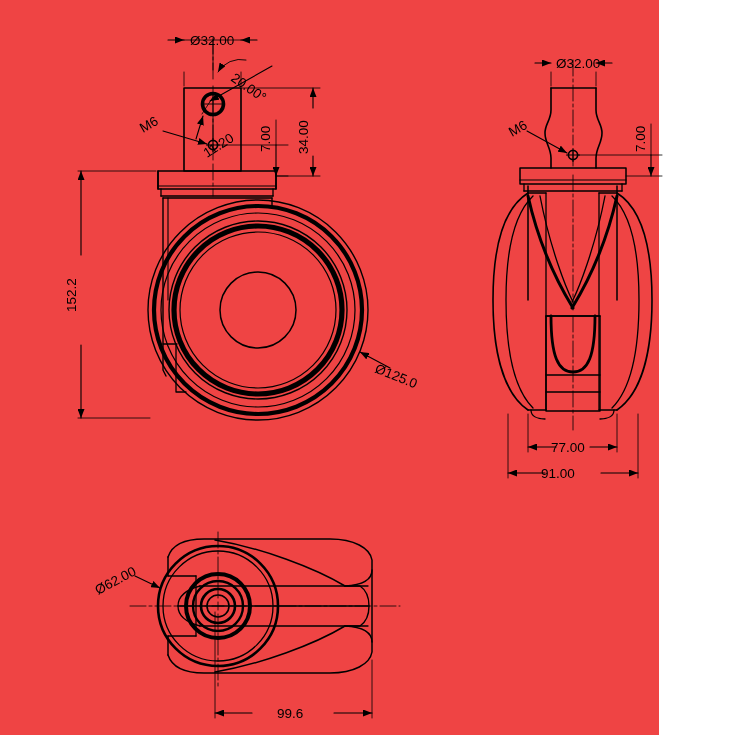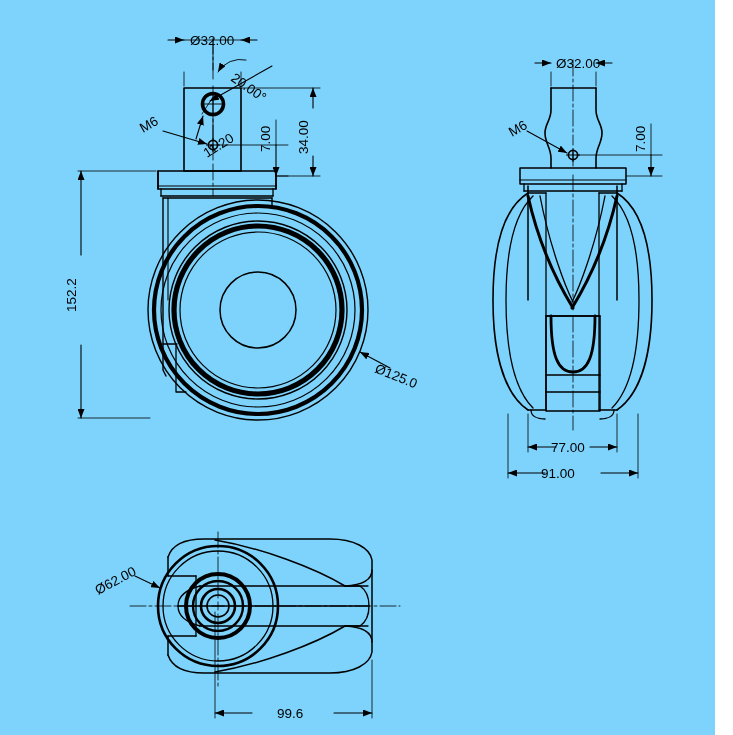--- a/index.html
+++ b/index.html
@@ -1,17 +1,17 @@
 <!DOCTYPE html>
 <html><head>
 <meta charset="utf-8">
 <style>
   html,body{margin:0;padding:0;background:#ffffff;}
   body{width:733px;height:735px;font-family:"Liberation Sans",sans-serif;overflow:hidden;}
-  #sheet{position:relative;width:715px;height:735px;background:#7dd3fc;}
+  #sheet{position:relative;width:659px;height:735px;background:#ef4444;}
   svg#drawing{display:block;width:733px;height:735px;}
   .dimtext{font-family:"Liberation Sans",sans-serif;font-size:13.5px;fill:#000;}
 </style>
 </head>
 <body>
 
 <div id="sheet">
 <svg id="drawing" viewBox="0 0 733 735">
 
   <defs>

